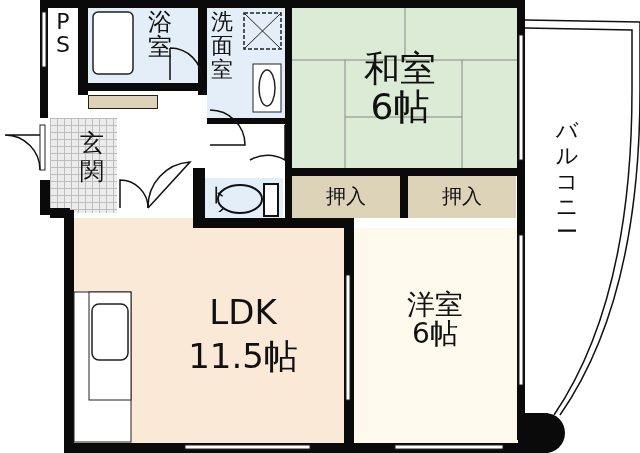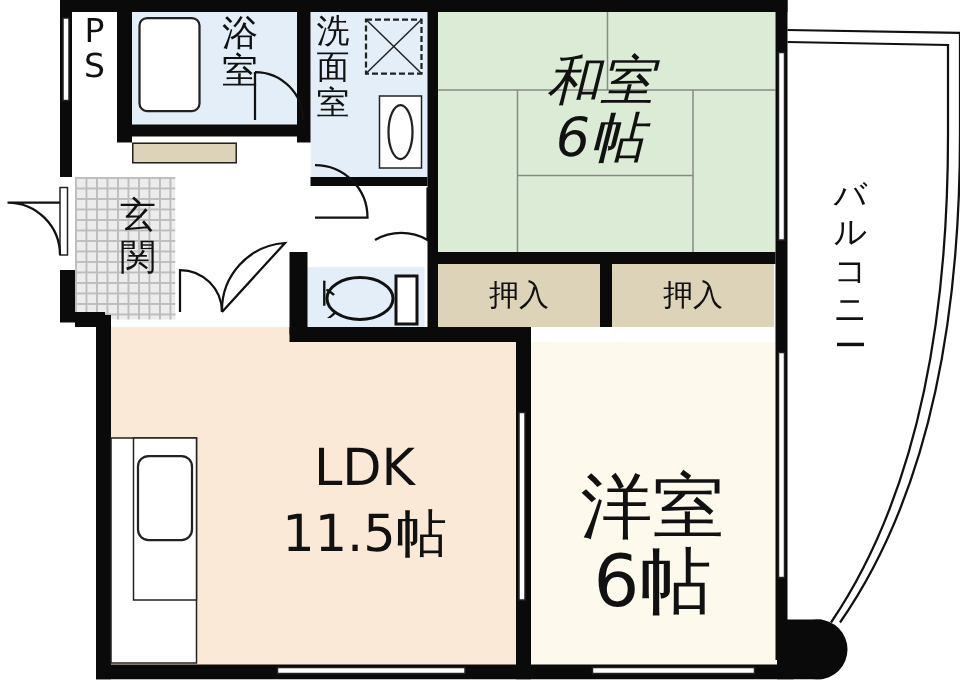--- a/index.html
+++ b/index.html
@@ -97,29 +97,29 @@
     <path d="M525 28 L632 30 L632 90 Q632 300 554 415" fill="none" stroke="#111" stroke-width="1.5"></path>
   </svg>
 
   <div class="lbl" style="left:50px;top:10px;width:26px;font-size:22px;">P
 S</div>
   <div class="lbl" style="left:140px;top:10px;width:40px;font-size:24px;">浴
 室</div>
   <div class="lbl" style="left:202px;top:10px;width:40px;font-size:22px;line-height:1.08;">洗
 面
 室</div>
-  <div class="lbl" style="left:330px;top:36px;width:140px;font-size:36px;font-style:italic;">和室
+  <div class="lbl" style="left:330px;top:50px;width:140px;font-size:36px;">和室
 6帖</div>
   <div class="lbl" style="left:72px;top:130px;width:40px;font-size:24px;line-height:1.15;">玄
 関</div>
   <div class="lbl" style="left:200px;top:184px;width:40px;font-size:20px;overflow:hidden;height:28px;text-align:left;padding-left:8px;">トイレ</div>
   <div class="lbl" style="left:292px;top:186px;width:108px;font-size:20px;">押入</div>
   <div class="lbl" style="left:408px;top:186px;width:108px;font-size:20px;">押入</div>
   <div class="lbl" style="left:148px;top:290px;width:190px;font-size:34px;line-height:1.3;">LDK
 11.5帖</div>
-  <div class="lbl" style="left:370px;top:290px;width:130px;font-size:48px;margin-top:23px;">洋室
+  <div class="lbl" style="left:370px;top:290px;width:130px;font-size:28px;">洋室
 6帖</div>
   <div class="lbl" style="left:552px;top:118px;width:30px;font-size:22px;line-height:1.15;">バ
 ル
 コ
 ニ
 ー</div>
 </div>
 
 </body></html>

